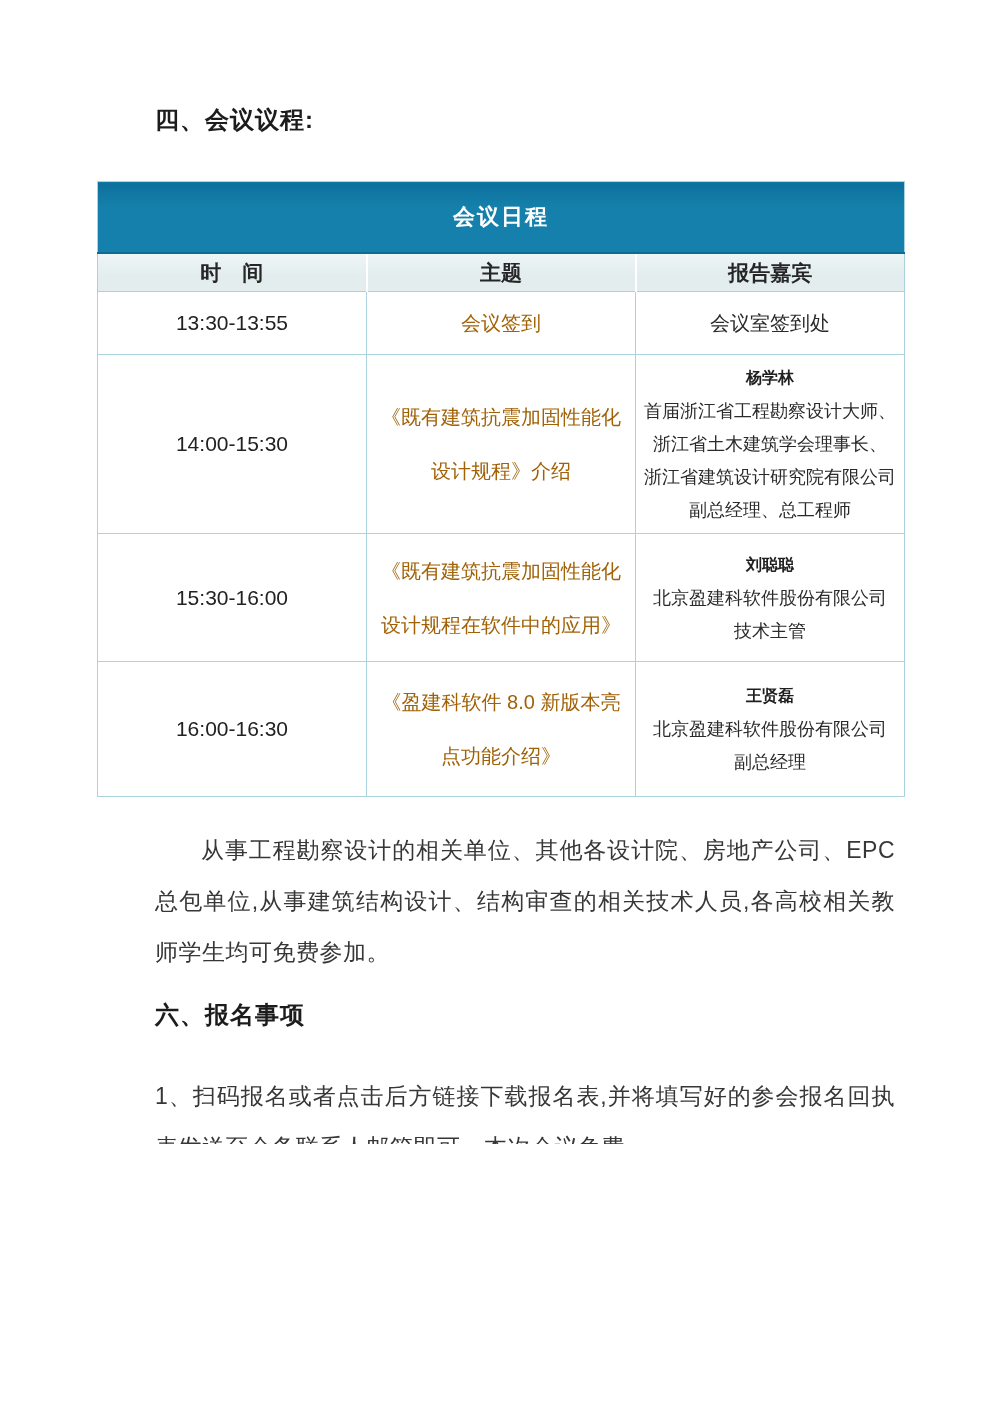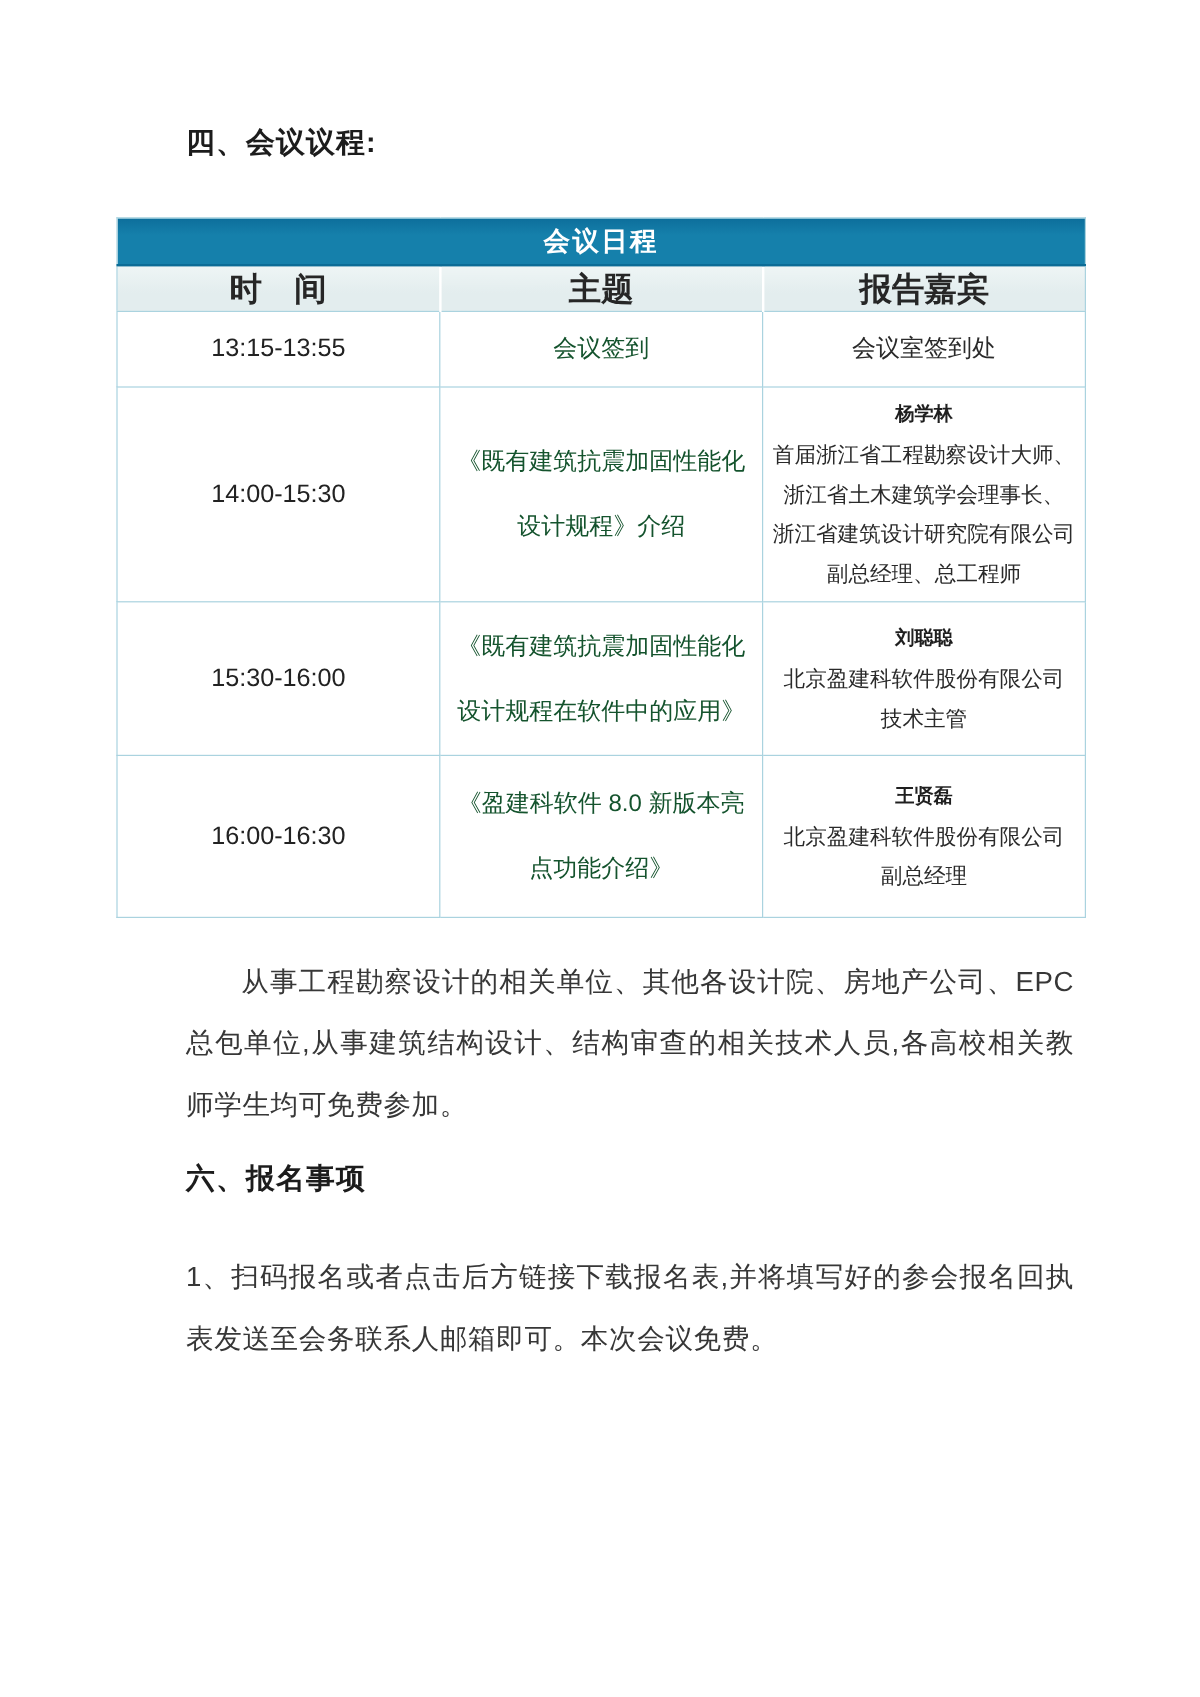--- a/index.html
+++ b/index.html
@@ -41,25 +41,25 @@
   }
   .band{
     background:linear-gradient(180deg,var(--header-bg-dark) 0%,var(--header-bg) 35%);
     color:var(--header-text);
     font-size:22px;
     font-weight:bold;
     letter-spacing:2px;
     text-align:center;
     height:38px;
     border-bottom:2px solid #0b6c96;
-    padding:0;
+    padding:16px;
   }
   tr.cols th{
     background:linear-gradient(180deg,#eef5f5 0%,var(--subheader-bg) 60%);
-    font-size:27px;
+    font-size:21px;
     font-weight:bold;
     color:#262626;
     text-align:center;
     height:37px;
     padding:0;
     border-bottom:1px solid var(--border);
   }
   tr.cols th + th{border-left:2px solid #ffffff;}
   th.col-time{width:135px;}
   th.col-topic{width:394px;}
@@ -75,21 +75,21 @@
   tbody tr:nth-child(2) td{height:170px;}
   tbody tr:nth-child(3) td{height:119px;}
   tbody tr:nth-child(4) td{height:126px;}
   td.cell-time{
     font-size:21px;
     color:#222222;
   }
   td.cell-topic{
     font-size:20px;
     line-height:54px;
-    color:#14532d;
+    color:#a16207;
   }
   .guest-name{
     font-size:16px;
     font-weight:bold;
     line-height:34px;
     color:#1f1f1f;
   }
   .guest-line{
     font-size:18px;
     line-height:33px;
@@ -137,21 +137,21 @@
         <th class="band" colspan="3">会议日程</th>
       </tr>
       <tr class="cols">
         <th class="col-time">时　间</th>
         <th class="col-topic">主题</th>
         <th class="col-guest">报告嘉宾</th>
       </tr>
     </thead>
     <tbody>
         <tr>
-          <td class="cell-time">13:15-13:55</td>
+          <td class="cell-time">13:30-13:55</td>
           <td class="cell-topic">会议签到</td>
           <td class="cell-guest">
             <div class="guest-plain">会议室签到处</div>
           </td>
         </tr>
         <tr>
           <td class="cell-time">14:00-15:30</td>
           <td class="cell-topic">《既有建筑抗震加固性能化设计规程》介绍</td>
           <td class="cell-guest">
             <div class="guest-name">杨学林</div>

